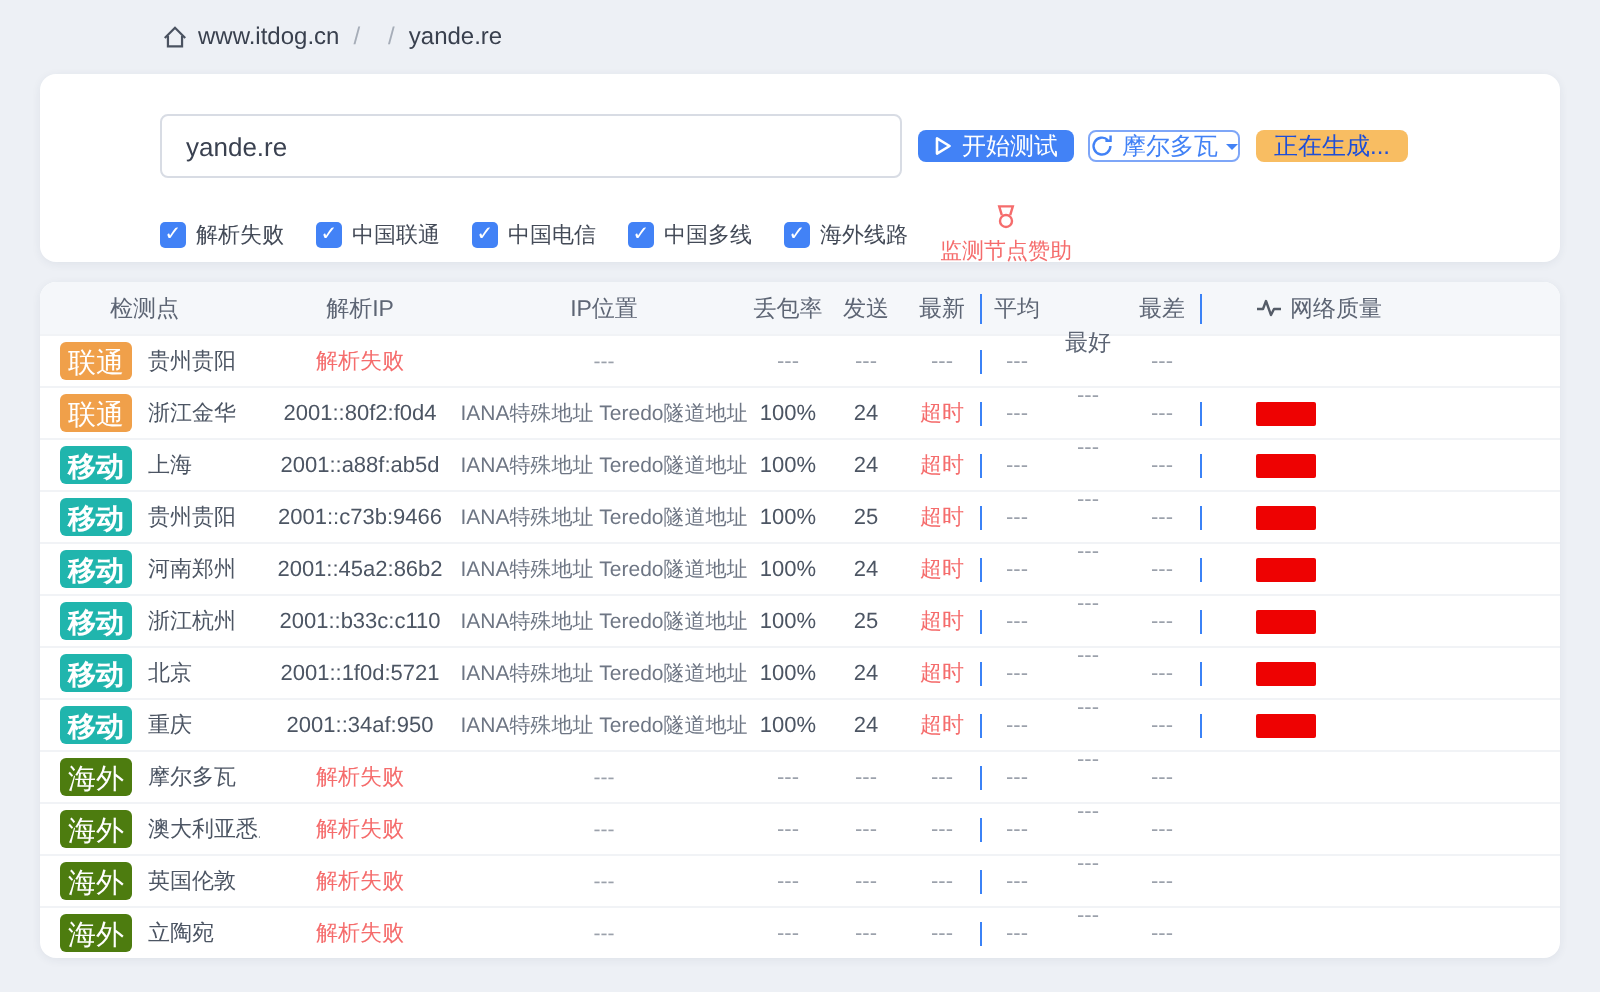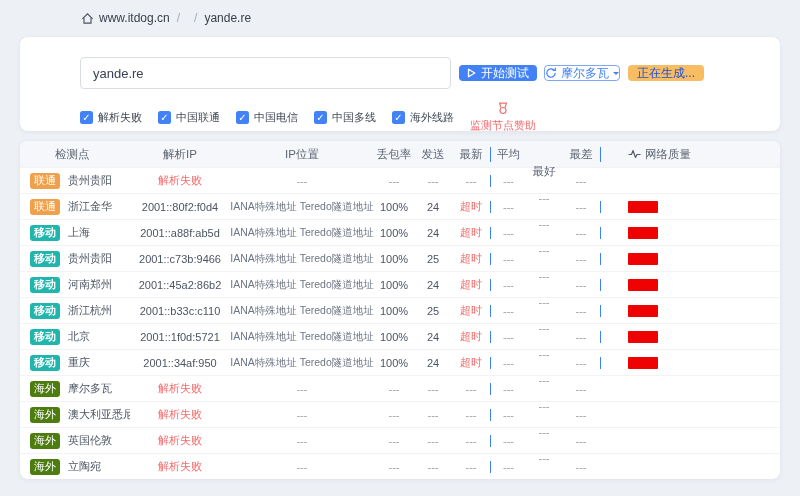--- a/index.html
+++ b/index.html
@@ -29,21 +29,21 @@
   .trow{display:flex;align-items:center;height:25px;border-top:1px solid #f1f3f6;font-size:11px;color:#4c5563;}
   .cell{box-sizing:border-box;text-align:center;flex:none;overflow:hidden;white-space:nowrap;}
   .c1{width:110px;display:flex;align-items:center;padding-left:10px;text-align:left;}
   .thead .c1{padding-left:35px;}
   .c2{width:100px;}
   .c3{width:144px;font-size:10.5px;color:#6e7684;}
   .thead .c3{font-size:11.5px;color:#5d6574;}
   .c4{width:40px;}.c5{width:38px;}.c6{width:38px;}.c7{width:36px;}.c8{width:36px;margin-top:34px;}.c9{width:38px;}
   .c10{flex:1;text-align:left;padding-left:27px;display:flex;align-items:center;gap:4px;}
   .c7,.c10{border-left:1px solid #3b82f6;}
-  .badge{min-width:18px;padding:2.5px 4px;border-radius:3px;color:#fff;font-size:11px;line-height:1;
+  .badge{min-width:18px;padding:2.5px 4px;border-radius:3px;color:#fff;font-size:14px;line-height:1;
          margin-right:8px;text-align:center;flex:none;}
   .badge.unicom{background:#f0a04a;}
   .badge.mobile{background:#20b5ad;font-weight:bold;}
   .badge.overseas{background:#4d7c0f;}
   .fail{color:#f56c6c;}
   .dim{color:#9ba1ab;}
   .qbar{display:inline-block;width:30px;height:12px;background:#ee0202;border-radius:1px;}
 </style>
 </head>
 <body>

